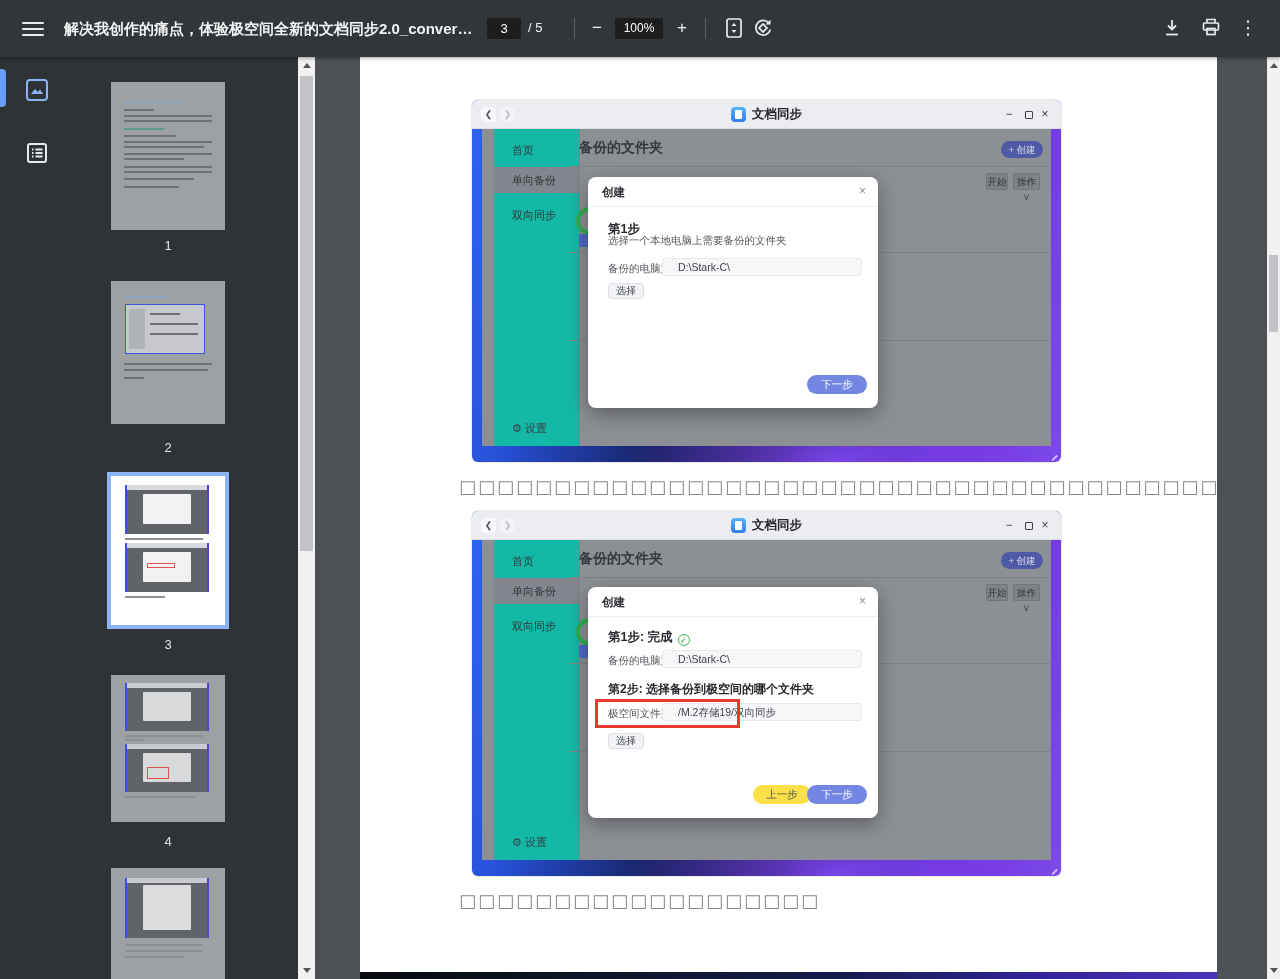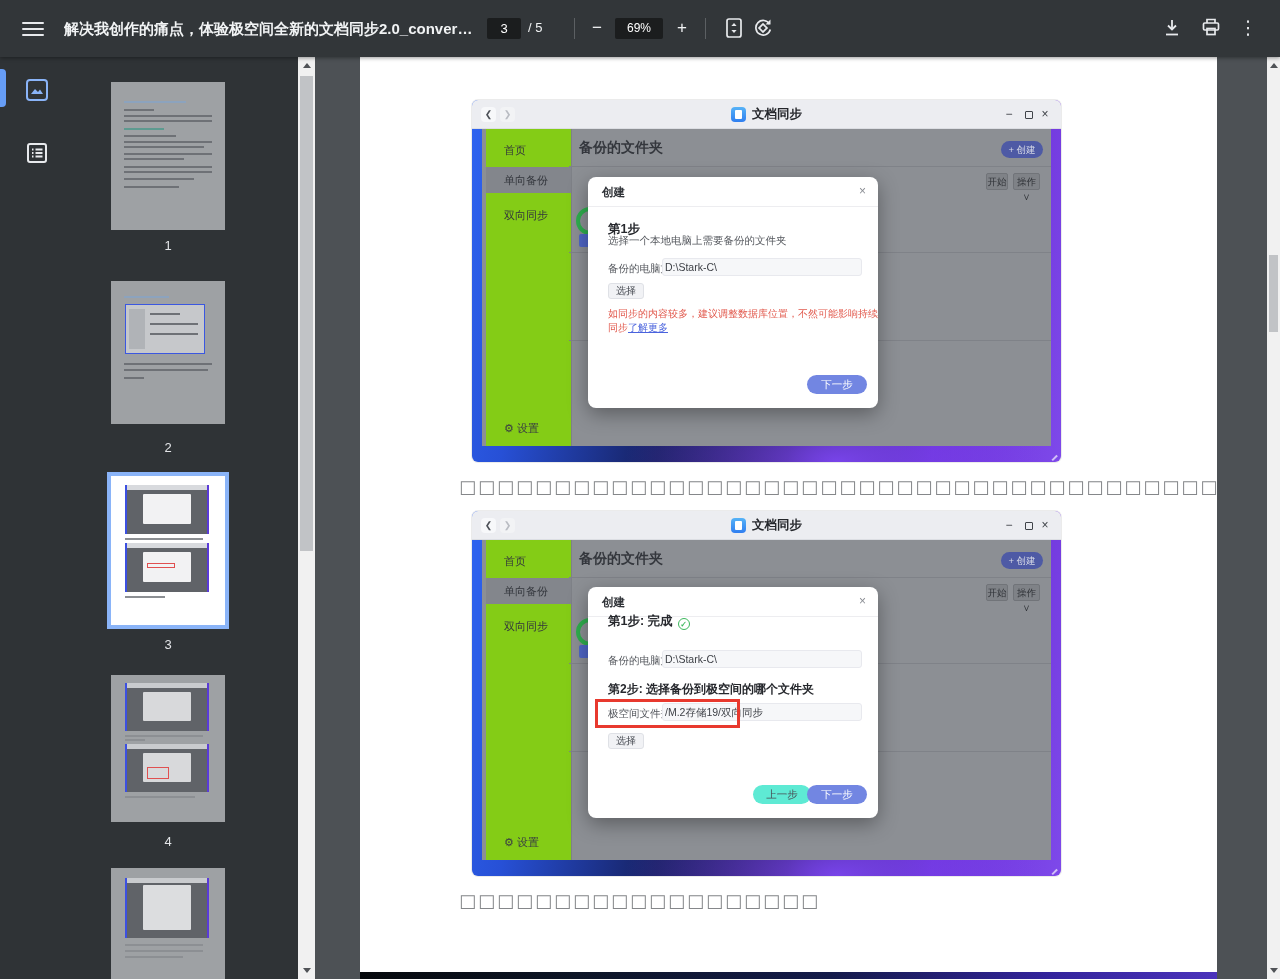--- a/index.html
+++ b/index.html
@@ -75,21 +75,21 @@
   .win-title { position:absolute; left:0; right:0; top:0; height:29px; display:flex;
     align-items:center; justify-content:center; gap:6px; font-size:12.5px; font-weight:700; color:#24262b; }
   .app-ico { width:15px; height:15px; border-radius:4px; background:linear-gradient(180deg,#56b3f7,#2f7ef0);
     position:relative; }
   .app-ico:before { content:""; position:absolute; left:4px; top:3px; width:7px; height:9px;
     background:#fff; border-radius:1px; }
   .winctl { position:absolute; top:0; height:29px; line-height:29px; color:#3f4349; font-size:12px;
     text-align:center; width:16px; }
   .maxbox { position:absolute; top:11px; width:8px; height:8px; border:1.4px solid #3f4349; border-radius:1px; }
   .win-body { position:absolute; left:10px; right:10px; top:29px; bottom:16px; background:#8c8f94; }
-  .app-side { position:absolute; left:4px; top:0; bottom:0; width:86px; background:#84cc16;
+  .app-side { position:absolute; left:12px; top:0; bottom:0; width:86px; background:#14b8a6;
     border-right:1px solid #7e8187; }
   .nav-item { position:absolute; left:0; width:100%; padding-left:18px; font-size:11px; color:#33363c; }
   .nav-item.active { background:#83868c; padding-top:6px; height:26px; }
   .app-settings { position:absolute; left:18px; bottom:10px; font-size:11px; color:#3a3d43; }
   .app-content { position:absolute; left:87px; right:0; top:0; bottom:0; }
   .app-h1 { position:absolute; left:10px; top:10px; font-size:14px; font-weight:700; color:#34373d; }
   .create-btn { position:absolute; left:432px; top:12px; width:42px; height:17px; border-radius:9px;
     background:#4e5aa5; color:#d6d9e6; font-size:9.5px; text-align:center; line-height:17px; }
   .hsep { position:absolute; left:0; right:0; height:1px; background:#7f8288; }
   .mini-btn { position:absolute; top:44px; height:17px; background:#7f8287; border:1px solid #717479;
@@ -104,50 +104,50 @@
   .dlg { position:absolute; left:116px; top:77px; width:290px; height:231px; background:#ffffff;
     border-radius:8px; box-shadow:0 6px 20px rgba(0,0,0,.35); }
   .dlg-title { position:absolute; left:14px; top:8px; font-size:11.5px; font-weight:700; color:#303338; }
   .dlg-x { position:absolute; right:12px; top:7px; font-size:12px; color:#8b8e94; cursor:default; }
   .dlg-hsep { position:absolute; left:0; right:0; top:29px; height:1px; background:#ededf0; }
   .step { position:absolute; left:20px; font-size:12.5px; font-weight:700; color:#26282d; }
   .desc { position:absolute; left:20px; font-size:10.5px; color:#55585e; }
   .flabel { position:absolute; left:20px; font-size:10.5px; color:#55585e; }
   .finput { position:absolute; left:74px; width:200px; height:18px; background:#f6f7f9;
     border:1px solid #e8e9ee; border-radius:3px; font-size:10.5px; color:#3c3f45;
-    line-height:16px; padding-left:2px; }
+    line-height:16px; padding-left:15px; }
   .choose-btn { position:absolute; left:20px; width:36px; height:16px; background:#f1f2f5;
     border:1px solid #dfe1e6; border-radius:3px; font-size:10px; color:#454950;
     text-align:center; line-height:14px; }
   .warn { position:absolute; left:20px; font-size:10px; color:#e25a4e; }
   .warn a { color:#4a63dd; text-decoration:underline; }
   .pill { position:absolute; height:19px; border-radius:10px; font-size:10.5px;
     text-align:center; line-height:19px; }
   .pill.next { width:60px; background:#7286e2; color:#fff; }
-  .pill.prev { width:58px; background:#5eead4; color:#4a4e55;text-align:center; }
+  .pill.prev { width:58px; background:#fde047; color:#4a4e55;text-align:center; }
   .chk { display:inline-block; width:12px; height:12px; border:1.3px solid #3cb85c; border-radius:50%;
     color:#3cb85c; font-size:8px; text-align:center; line-height:11px; vertical-align:-2px; margin-left:5px; }
   .red-box { position:absolute; left:7px; top:112px; width:145px; height:29px;
     border:3px solid #e8392e; z-index:5; }
 </style>
 </head>
 <body>
 
 <div class="toolbar">
   <div class="menu-btn">
       <span></span>
       <span></span>
       <span></span>
     </div>
   <div class="doc-title">解决我创作的痛点，体验极空间全新的文档同步2.0_converte...</div>
   <div class="page-box">3</div>
   <div class="page-total">/ 5</div>
   <div class="tb-sep" style="left:574px"></div>
   <div class="tb-btn" style="left:584px">−</div>
-  <div class="zoom-box">69%</div>
+  <div class="zoom-box">100%</div>
   <div class="tb-btn" style="left:669px">+</div>
   <div class="tb-sep" style="left:705px"></div>
   <div class="icon-btn" style="left:722px">
     <svg width="24" height="24" viewBox="0 0 24 24" fill="none" stroke="#e8eaed" stroke-width="1.7">
       <rect x="5" y="3" width="14" height="18" rx="2"></rect>
       <path d="M12 7 l-2.6 3 h5.2 z" fill="#e8eaed" stroke="none"></path>
       <path d="M12 17 l-2.6 -3 h5.2 z" fill="#e8eaed" stroke="none"></path>
     </svg>
   </div>
   <div class="icon-btn" style="left:751px">
@@ -326,23 +326,20 @@
 
       <div class="dlg">
         <div class="dlg-title">创建</div>
         <div class="dlg-x">×</div>
         <div class="dlg-hsep"></div>
         <div class="step" style="top:44px">第1步</div>
         <div class="desc" style="top:57px">选择一个本地电脑上需要备份的文件夹</div>
         <div class="flabel" style="top:85px">备份的电脑文件夹</div>
         <div class="finput" style="top:81px">D:\Stark-C\</div>
         <div class="choose-btn" style="top:106px">选择</div>
-        <div class="warn" style="top:130px">
-          <span>如同步的内容较多，建议调整数据库位置，不然可能影响持续同步</span><a>了解更多</a>
-        </div>
         <div class="pill next" style="left:219px;top:198px">下一步</div>
       </div>
       <div class="rsz"></div>
     </div>
 
     <div class="caption" style="top:419px">□□□□□□□□□□□□□□□□□□□□□□□□□□□□□□□□□□□□□□□□</div>
 
     <div class="shot" style="top:454px;height:365px">
       <div class="win-titlebar">
         <span class="navbtn" style="left:9px">❮</span>
@@ -377,21 +374,21 @@
           <div class="hsep" style="top:211px"></div>
           <div class="green-arc" style="top:78px"></div>
           <div class="blue-chip" style="top:105px"></div>
         </div>
       </div>
 
       <div class="dlg" style="top:76px">
         <div class="dlg-title">创建</div>
         <div class="dlg-x">×</div>
         <div class="dlg-hsep"></div>
-        <div class="step" style="top:26px">
+        <div class="step" style="top:42px">
           <span>第1步: 完成</span><span class="chk">✓</span>
         </div>
         <div class="flabel" style="top:67px">备份的电脑文件夹</div>
         <div class="finput" style="top:63px">D:\Stark-C\</div>
         <div class="step" style="top:94px;font-size:12px">第2步: 选择备份到极空间的哪个文件夹</div>
         <div class="red-box"></div>
         <div class="flabel" style="top:120px">极空间文件夹</div>
         <div class="finput" style="top:116px">/M.2存储19/双向同步</div>
         <div class="choose-btn" style="top:146px">选择</div>
         <div class="pill prev" style="left:165px;top:198px">上一步</div>

